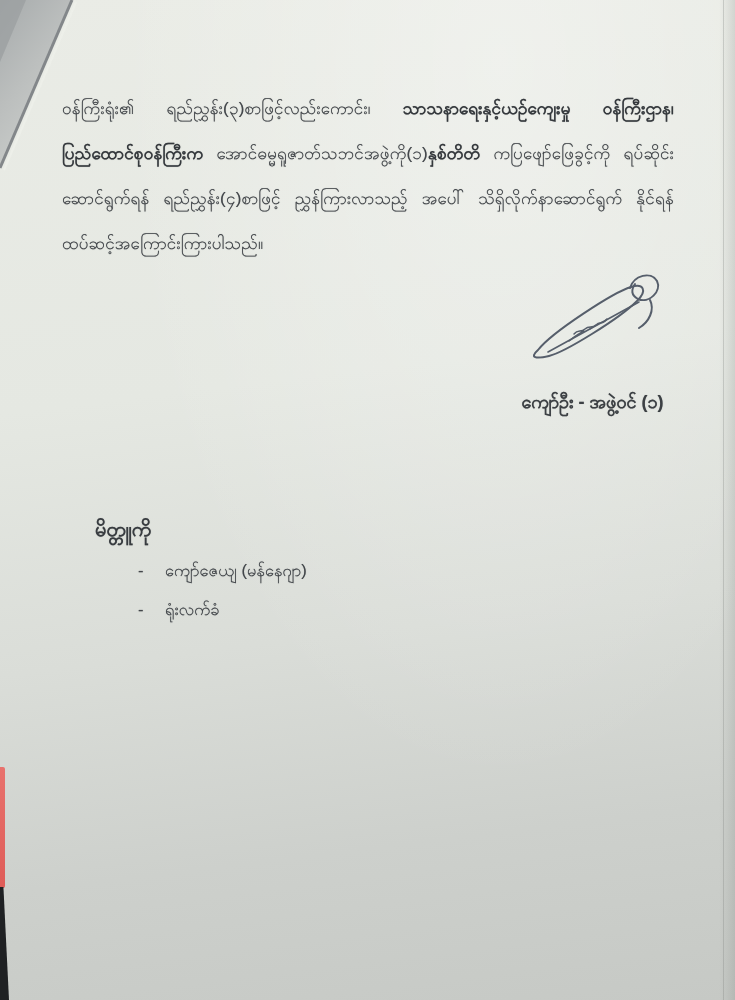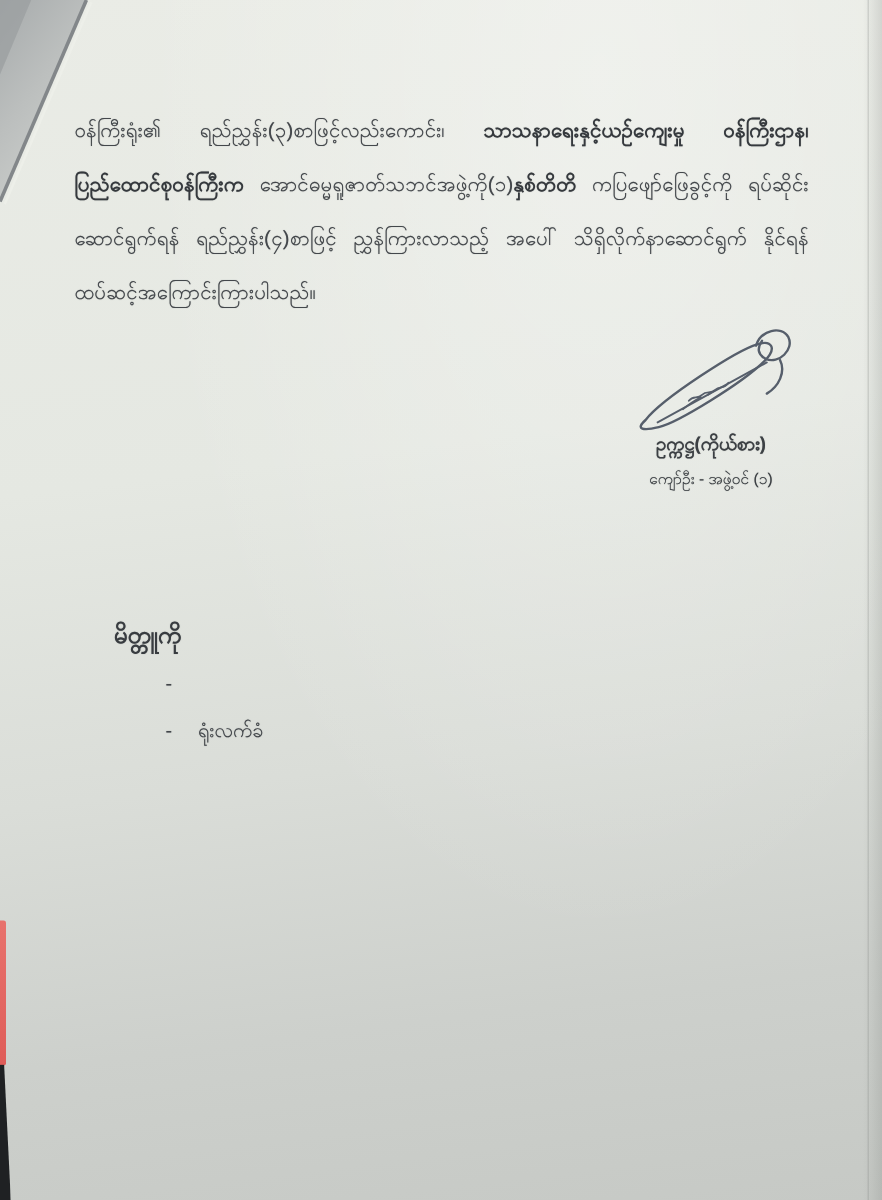--- a/index.html
+++ b/index.html
@@ -46,21 +46,21 @@
     text-shadow:0 0 .7px rgba(67,71,75,.55);
   }
   .para .bold{font-weight:700;color:#35393d;}
   
   .sig-svg{position:absolute;left:518px;top:270px;}
   .signer{
     position:absolute;left:495px;width:195px;text-align:center;
     color:#3c4044;text-shadow:0 0 .7px rgba(60,64,68,.5);
   }
   .signer-title{top:360px;font-size:15.5px;font-weight:700;}
-  .signer-name{top:390px;font-size:13px;font-weight:400;}
+  .signer-name{top:390px;font-size:18px;font-weight:700;}
   
   .copy-header{
     position:absolute;left:95px;top:516px;
     font-size:20px;font-weight:700;color:#383c40;
     text-shadow:0 0 .7px rgba(56,60,64,.5);
   }
   .copy-list{position:absolute;left:138px;top:551px;color:#42464a;
     text-shadow:0 0 .7px rgba(66,70,74,.5);}
   .copy-item{display:flex;align-items:flex-start;line-height:39px;font-size:16.5px;}
   .copy-item .dash{width:27px;flex:0 0 27px;}
@@ -92,27 +92,27 @@
   <svg class="sig-svg" width="165" height="100" viewBox="0 0 165 100">
     <g fill="none" stroke="#4a5361" stroke-width="2" stroke-linecap="round" opacity="0.92">
       <path d="M 20,80 C 34,62 96,22 113,17 C 125,13 130,20 119,31 C 101,49 47,82 31,86 C 18,89 11,88 20,80 Z"></path>
       <path d="M 112,18 C 116,5 133,1 139,11 C 144,21 131,34 120,29 C 113,25 113,20 117,14"></path>
       <path d="M 132,30 C 137,40 131,52 121,58"></path>
       <path d="M 30,82 L 121,32" stroke-width="1.6"></path>
       <path d="M 56,64 c 4,-5 7,-1 11,-5 c 4,-4 7,0 11,-4 c 4,-4 7,0 11,-6 m -38,22 c 5,-4 9,-7 15,-10 m 6,-2 c 3,-2 5,-4 8,-5" stroke-width="1.5"></path>
     </g>
   </svg>
 
-  <div class="signer signer-title">ဥက္ကဋ္ဌ(ကိုယ်စား)</div>
   <div class="signer signer-name">ကျော်ဦး - အဖွဲ့ဝင် (၁)</div>
 
   <div class="copy-header">မိတ္တူကို</div>
   <div class="copy-list">
       <div class="copy-item">
         <span class="dash">-</span>
+        <span>ကျော်ဇေယျ (မန်နေဂျာ)</span>
       </div>
       <div class="copy-item">
         <span class="dash">-</span>
         <span>ရုံးလက်ခံ</span>
       </div>
     </div>
 
   <div class="edge-red"></div>
   <div class="edge-dark"></div>
 </div>

